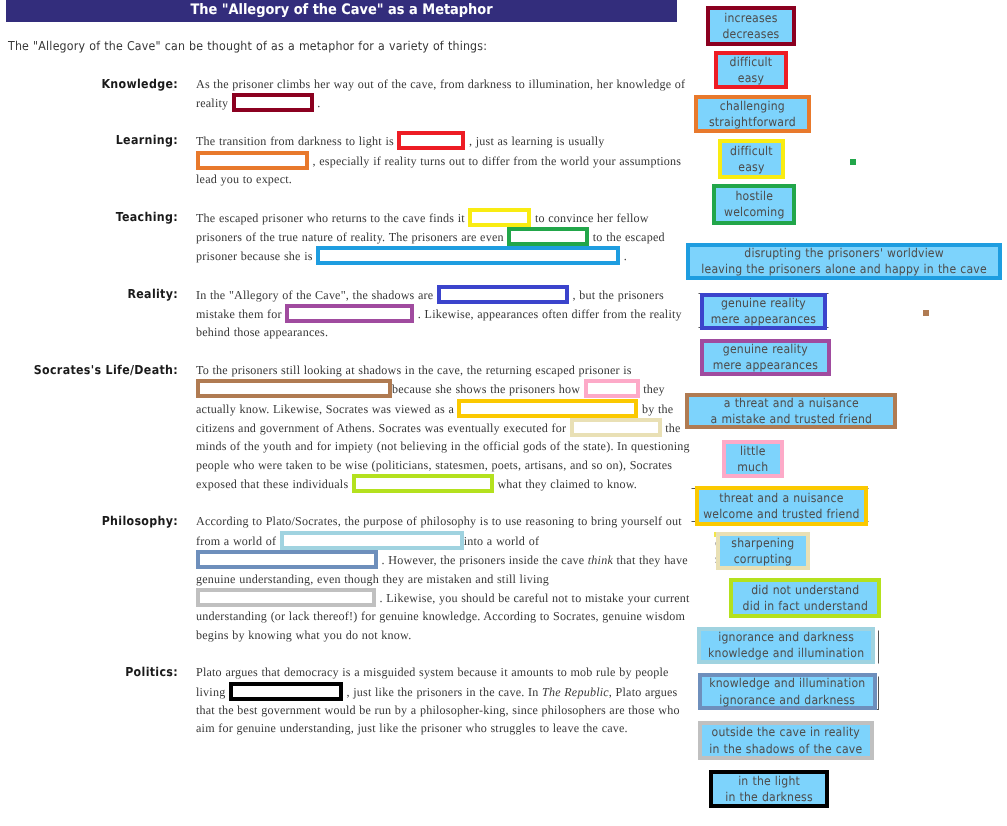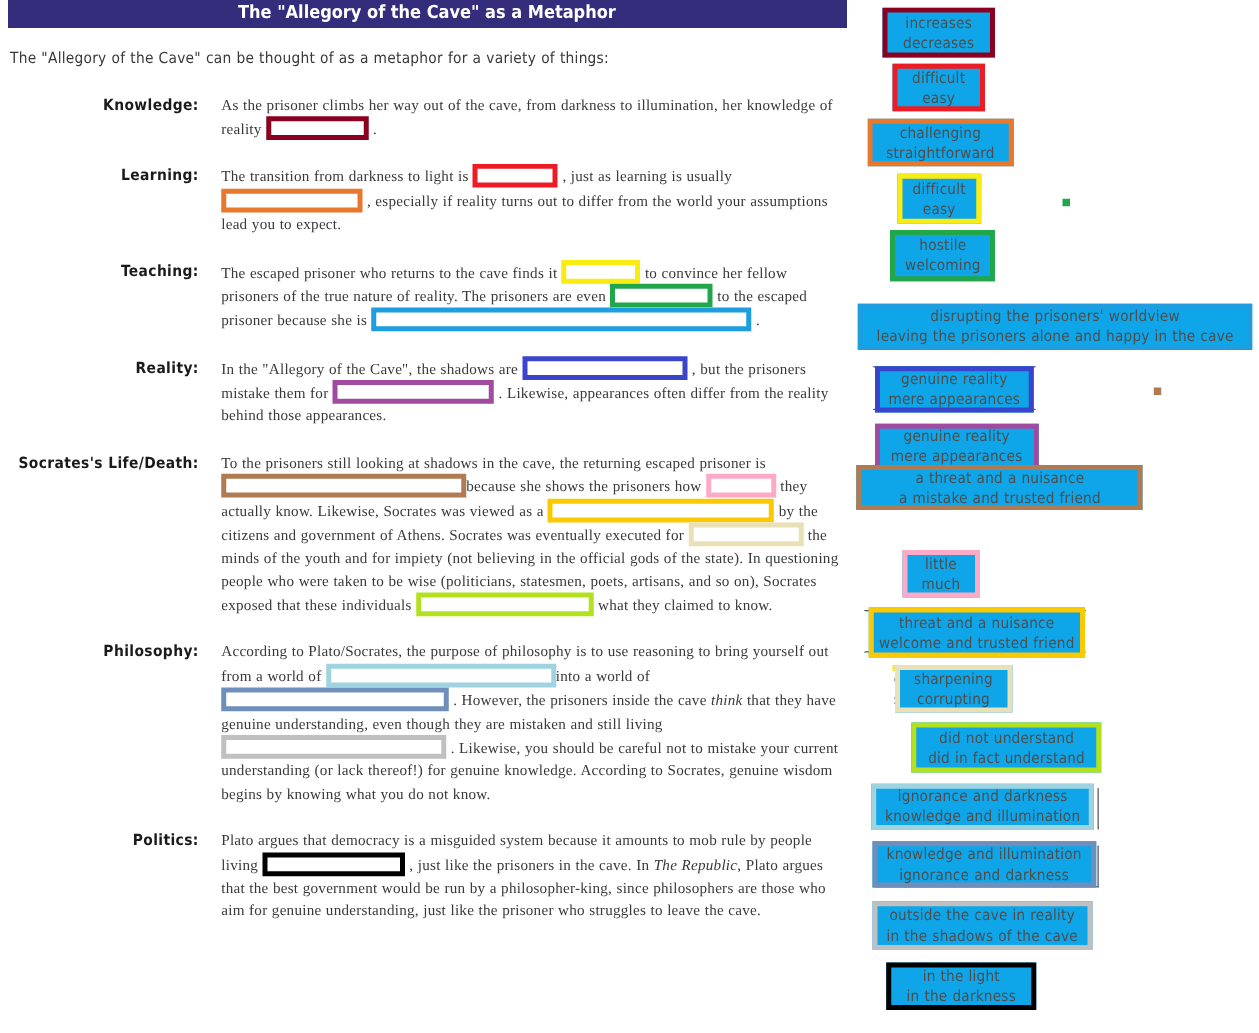--- a/index.html
+++ b/index.html
@@ -5,27 +5,27 @@
 <style>
   html,body{margin:0;padding:0;background:#ffffff;}
   body{text-rendering:geometricPrecision;}
   #tbl,#pool,#banner,#intro,.row{transform:translateZ(0);}
   body{font-family:"DejaVu Sans",sans-serif;font-stretch:condensed;width:1007px;height:826px;overflow:hidden;position:relative;
        -webkit-font-smoothing:antialiased;}
   #banner{position:absolute;left:6px;top:0px;width:671px;height:22px;background:#332D7C;color:#ffffff;
           font-weight:bold;font-size:14.4px;line-height:21.5px;text-align:center;letter-spacing:0px;filter:opacity(100%);}
   #intro{position:absolute;left:8px;top:39.3px;font-size:12.25px;word-spacing:0.3px;letter-spacing:0.2px;color:#383838;white-space:nowrap;}
   #tbl{position:absolute;left:0px;top:74.7px;width:690px;}
-  .row{display:flex;margin-bottom:18.9px;}
+  .row{display:flex;margin-bottom:18.9px;padding-left:19px;}
   .lab{width:159px;text-align:right;font-weight:bold;font-size:12.3px;letter-spacing:0.32px;color:#1a1a1a;flex:none;
        line-height:18.4px;}
   .txt{margin-left:18px;width:497.5px;font-size:12.1px;color:#383838;line-height:18.4px;text-align:left;word-spacing:0.3px;letter-spacing:0.2px;font-family:Liberation Serif, serif;}
   .blank{display:inline-block;vertical-align:-5px;height:11px;border-style:solid;border-width:4px;
          background:#ffffff;box-sizing:content-box;}
-  .choice{position:absolute;background:#0ea5e9;border-style:solid;border-width:4px;text-align:center;
+  .choice{position:absolute;background:#7dd3fc;border-style:solid;border-width:4px;text-align:center;
           font-size:12.1px;color:#4d4d4d;word-spacing:0.3px;letter-spacing:0.2px;box-sizing:border-box;
           display:flex;flex-direction:column;justify-content:center;align-items:stretch;}
   .choice .o{display:block;line-height:16.2px;white-space:nowrap;filter:opacity(100%);}
   .underlay{position:absolute;background:transparent;border-style:solid;border-width:1.2px;text-align:left;
             font-size:12.1px;color:#333;box-sizing:border-box;z-index:0;
             display:flex;flex-direction:column;justify-content:center;}
   .underlay .o{display:block;line-height:16.2px;white-space:nowrap;filter:opacity(100%);}
   .choice{z-index:2;}
   .marker{position:absolute;z-index:3;}
 </style>
@@ -90,21 +90,21 @@
       <span class="o">leaving the prisoners alone and happy in the cave</span>
     </div>
     <div class="choice" style="left: 699.9px; top: 292.5px; width: 127.1px; height: 37px; border-color: rgb(59, 68, 204);">
       <span class="o">genuine reality</span>
       <span class="o">mere appearances</span>
     </div>
     <div class="choice" style="left: 699.5px; top: 339px; width: 131.7px; height: 36.9px; border-color: rgb(160, 75, 159);">
       <span class="o">genuine reality</span>
       <span class="o">mere appearances</span>
     </div>
-    <div class="choice" style="left: 685.4px; top: 372px; width: 229px; height: 35.9px; border-color: rgb(176, 123, 82);">
+    <div class="choice" style="left: 685.4px; top: 393px; width: 212px; height: 35.9px; border-color: rgb(176, 123, 82);">
       <span class="o">a threat and a nuisance</span>
       <span class="o">a mistake and trusted friend</span>
     </div>
     <div class="choice" style="left: 721.6px; top: 440px; width: 62.4px; height: 37.8px; border-color: rgb(253, 170, 200);">
       <span class="o">little</span>
       <span class="o">much</span>
     </div>
     <div class="choice" style="left: 694.9px; top: 486.1px; width: 173px; height: 39.8px; border-color: rgb(251, 201, 0); justify-content: center;">
       <span class="o">threat and a nuisance</span>
       <span class="o">welcome and trusted friend</span>

